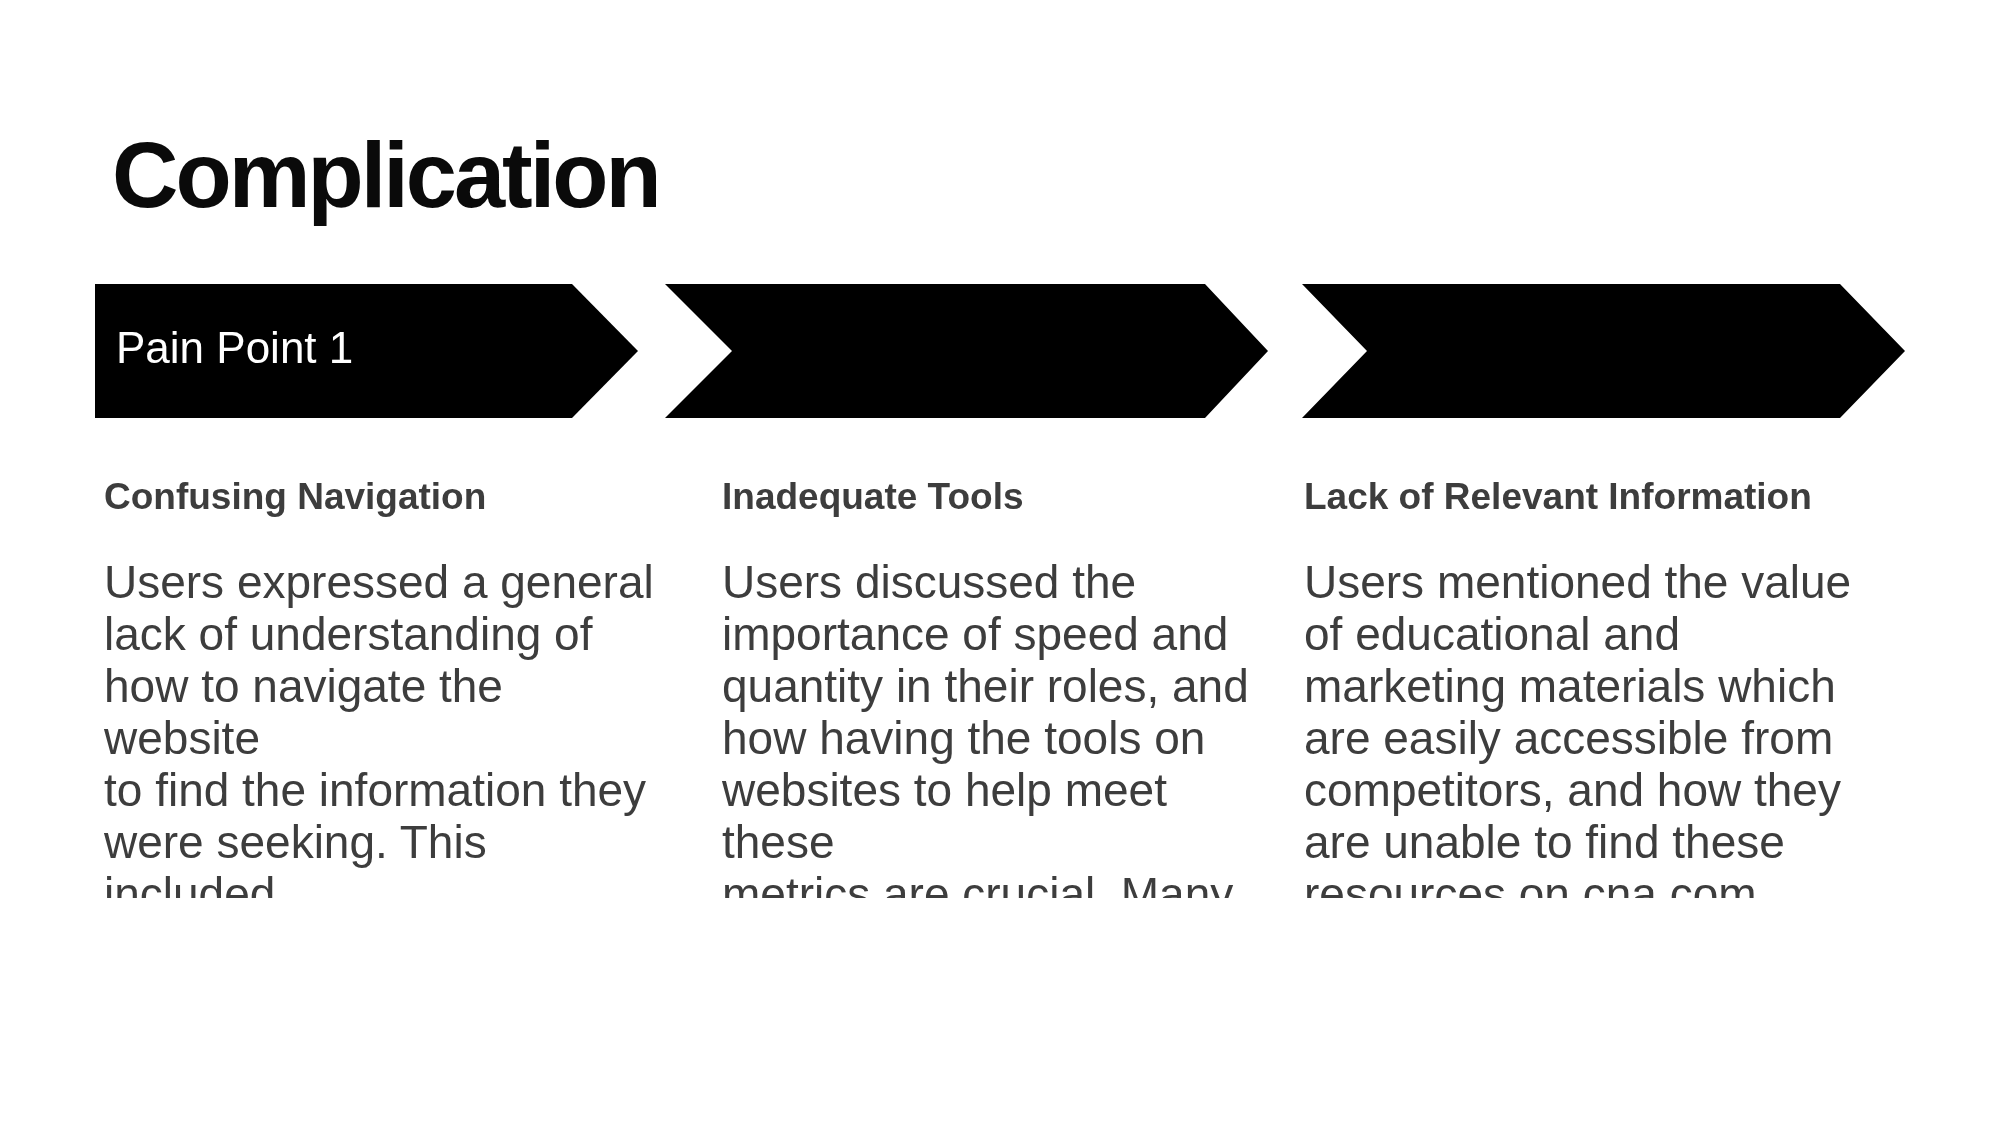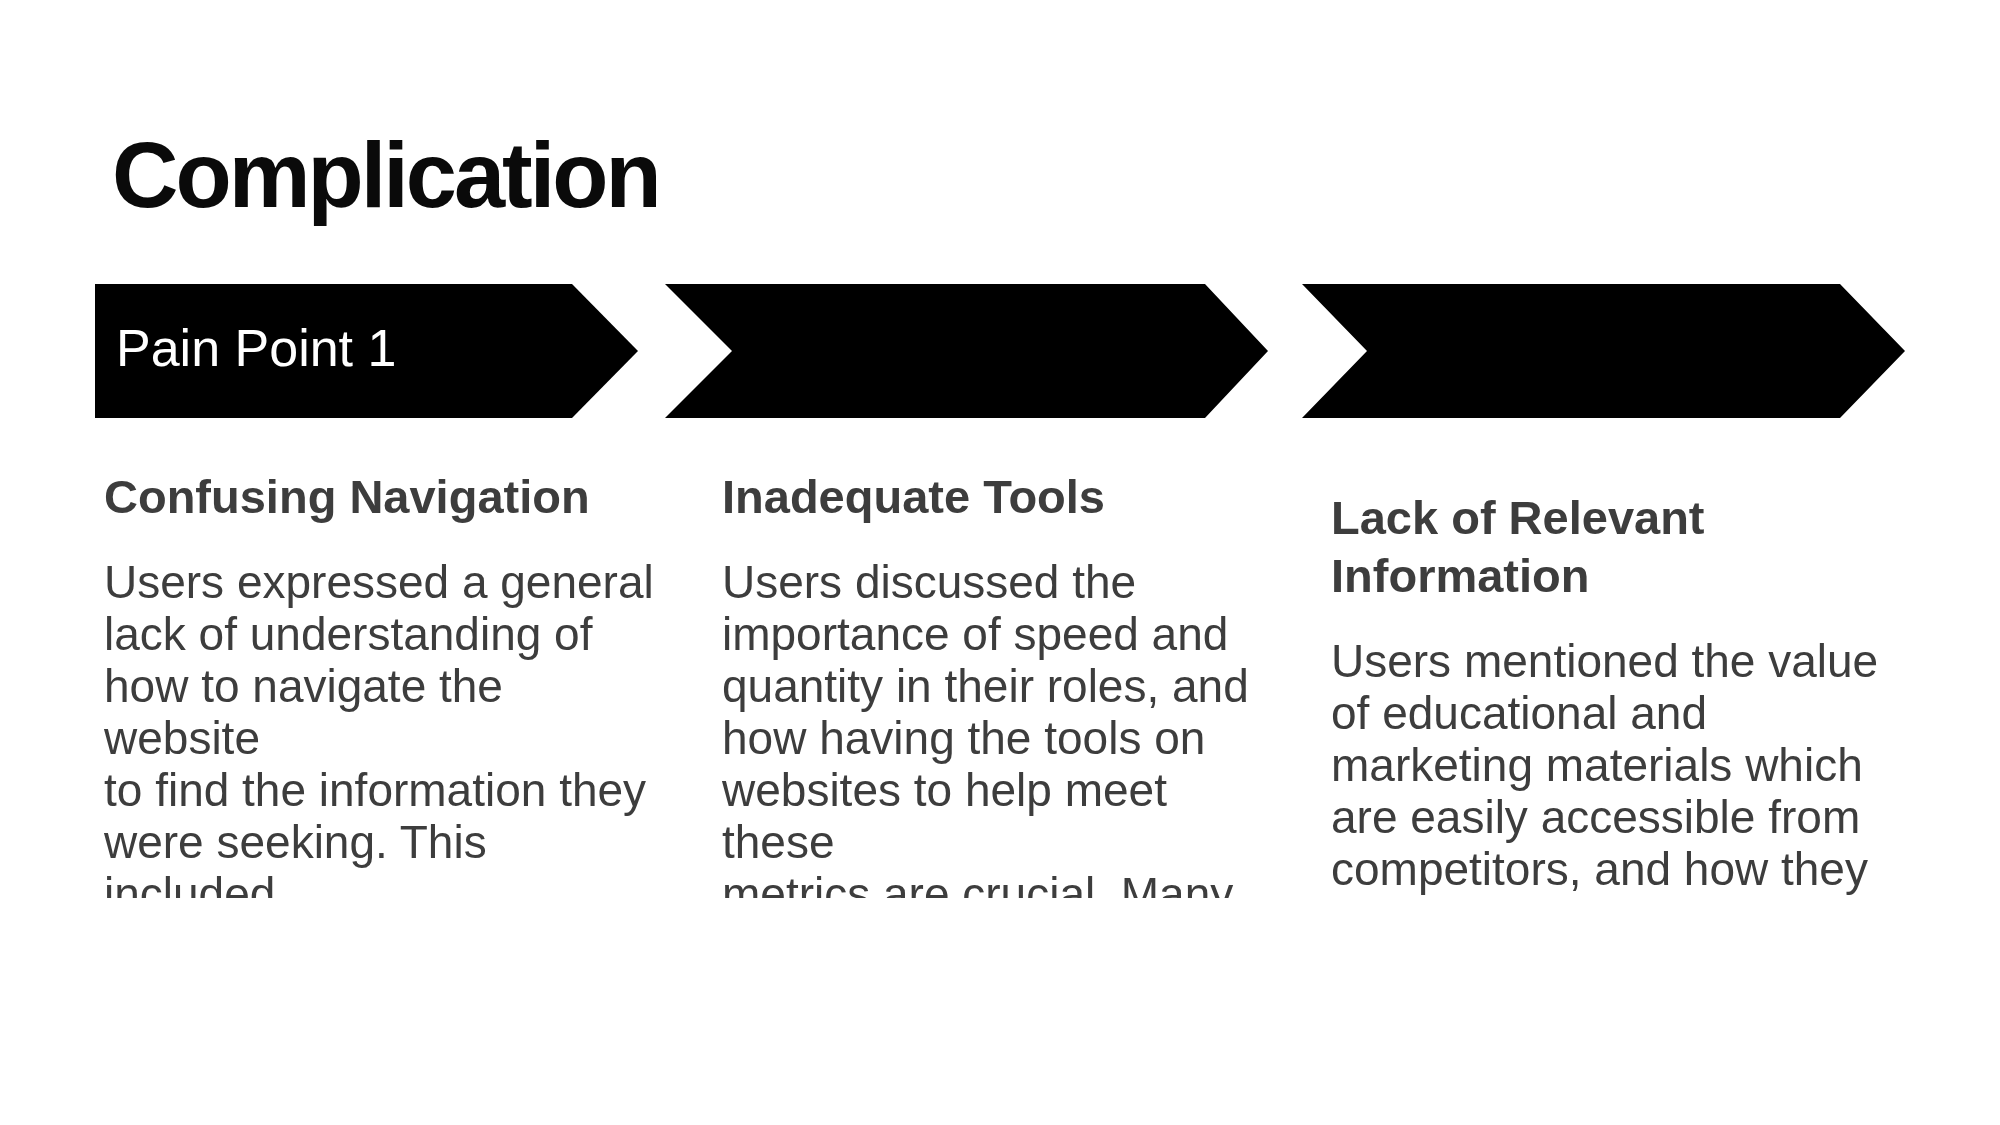--- a/index.html
+++ b/index.html
@@ -30,56 +30,56 @@
     position: absolute;
     top: 284px;
     height: 134px;
   }
   .banner svg {
     display: block;
   }
   .banner-label {
     position: absolute;
     top: 323px;
-    font-size: 52px;
+    font-size: 44px;
     font-weight: 400;
     line-height: 50px;
     color: #ffffff;
     white-space: nowrap;
   }
   .text-col {
     position: absolute;
     top: 468px;
     width: 560px;
     color: #3d3d3d;
   }
   .text-col h3 {
     margin: 0;
-    font-size: 47px;
+    font-size: 37px;
     font-weight: 700;
     line-height: 58px;
     color: #3d3d3d;
   }
   .text-col p {
     margin: 30px 0 0 0;
     font-size: 46px;
     font-weight: 400;
     line-height: 52px;
     white-space: pre-line;
     color: #3d3d3d;
   }
   #banner-1 { left: 95px;  }
   #banner-2 { left: 665px; }
   #banner-3 { left: 1302px;}
   #banner-label-1 { left: 116px;  }
   #banner-label-2 { left: 755px;  }
   #banner-label-3 { left: 1390px; }
   #col-1 { left: 104px;  }
   #col-2 { left: 722px;  }
-  #col-3 { left: 1331px; margin-top: 21px; }
+  #col-3 { left: 1304px; }
 </style>
 </head>
 <body>
 
 <div class="slide">
 
   <div class="slide-title">Complication</div>
 
   <div class="banner" id="banner-1">
     <svg width="543" height="134" viewBox="0 0 543 134">

